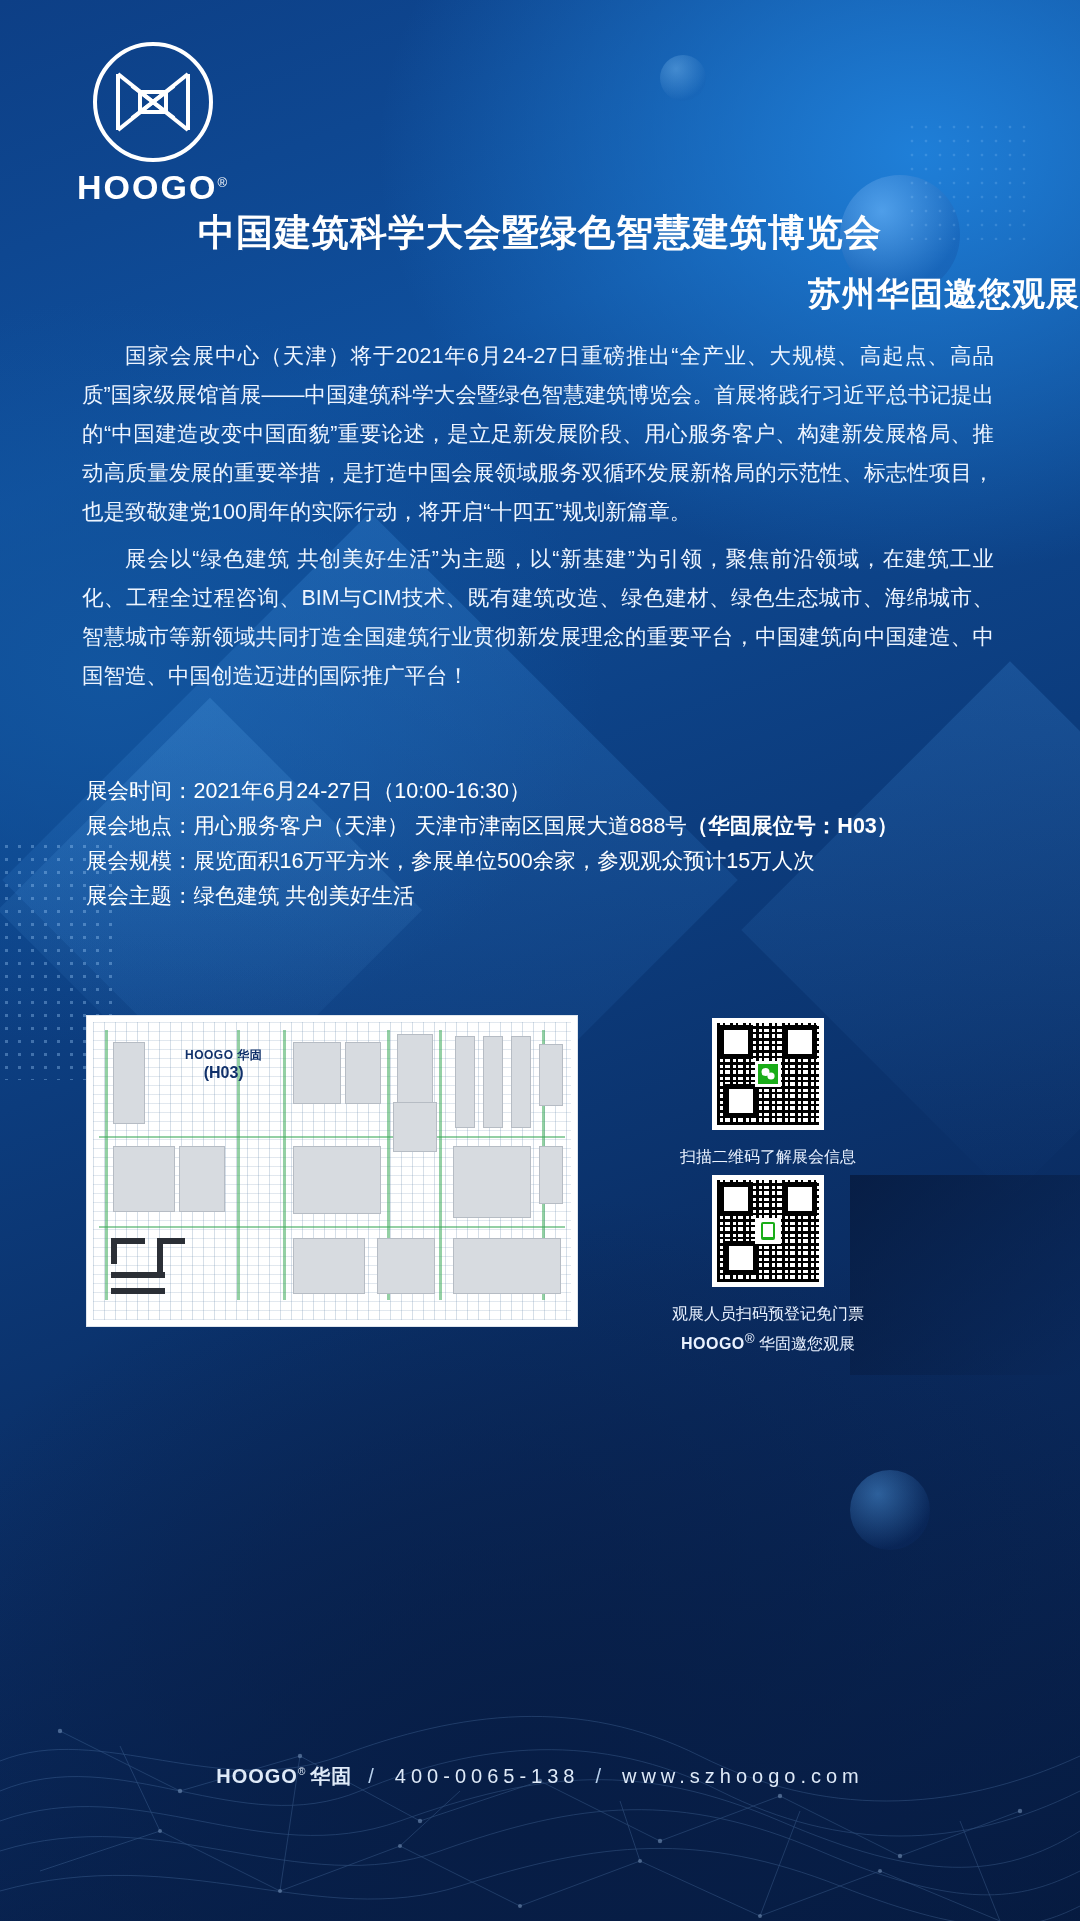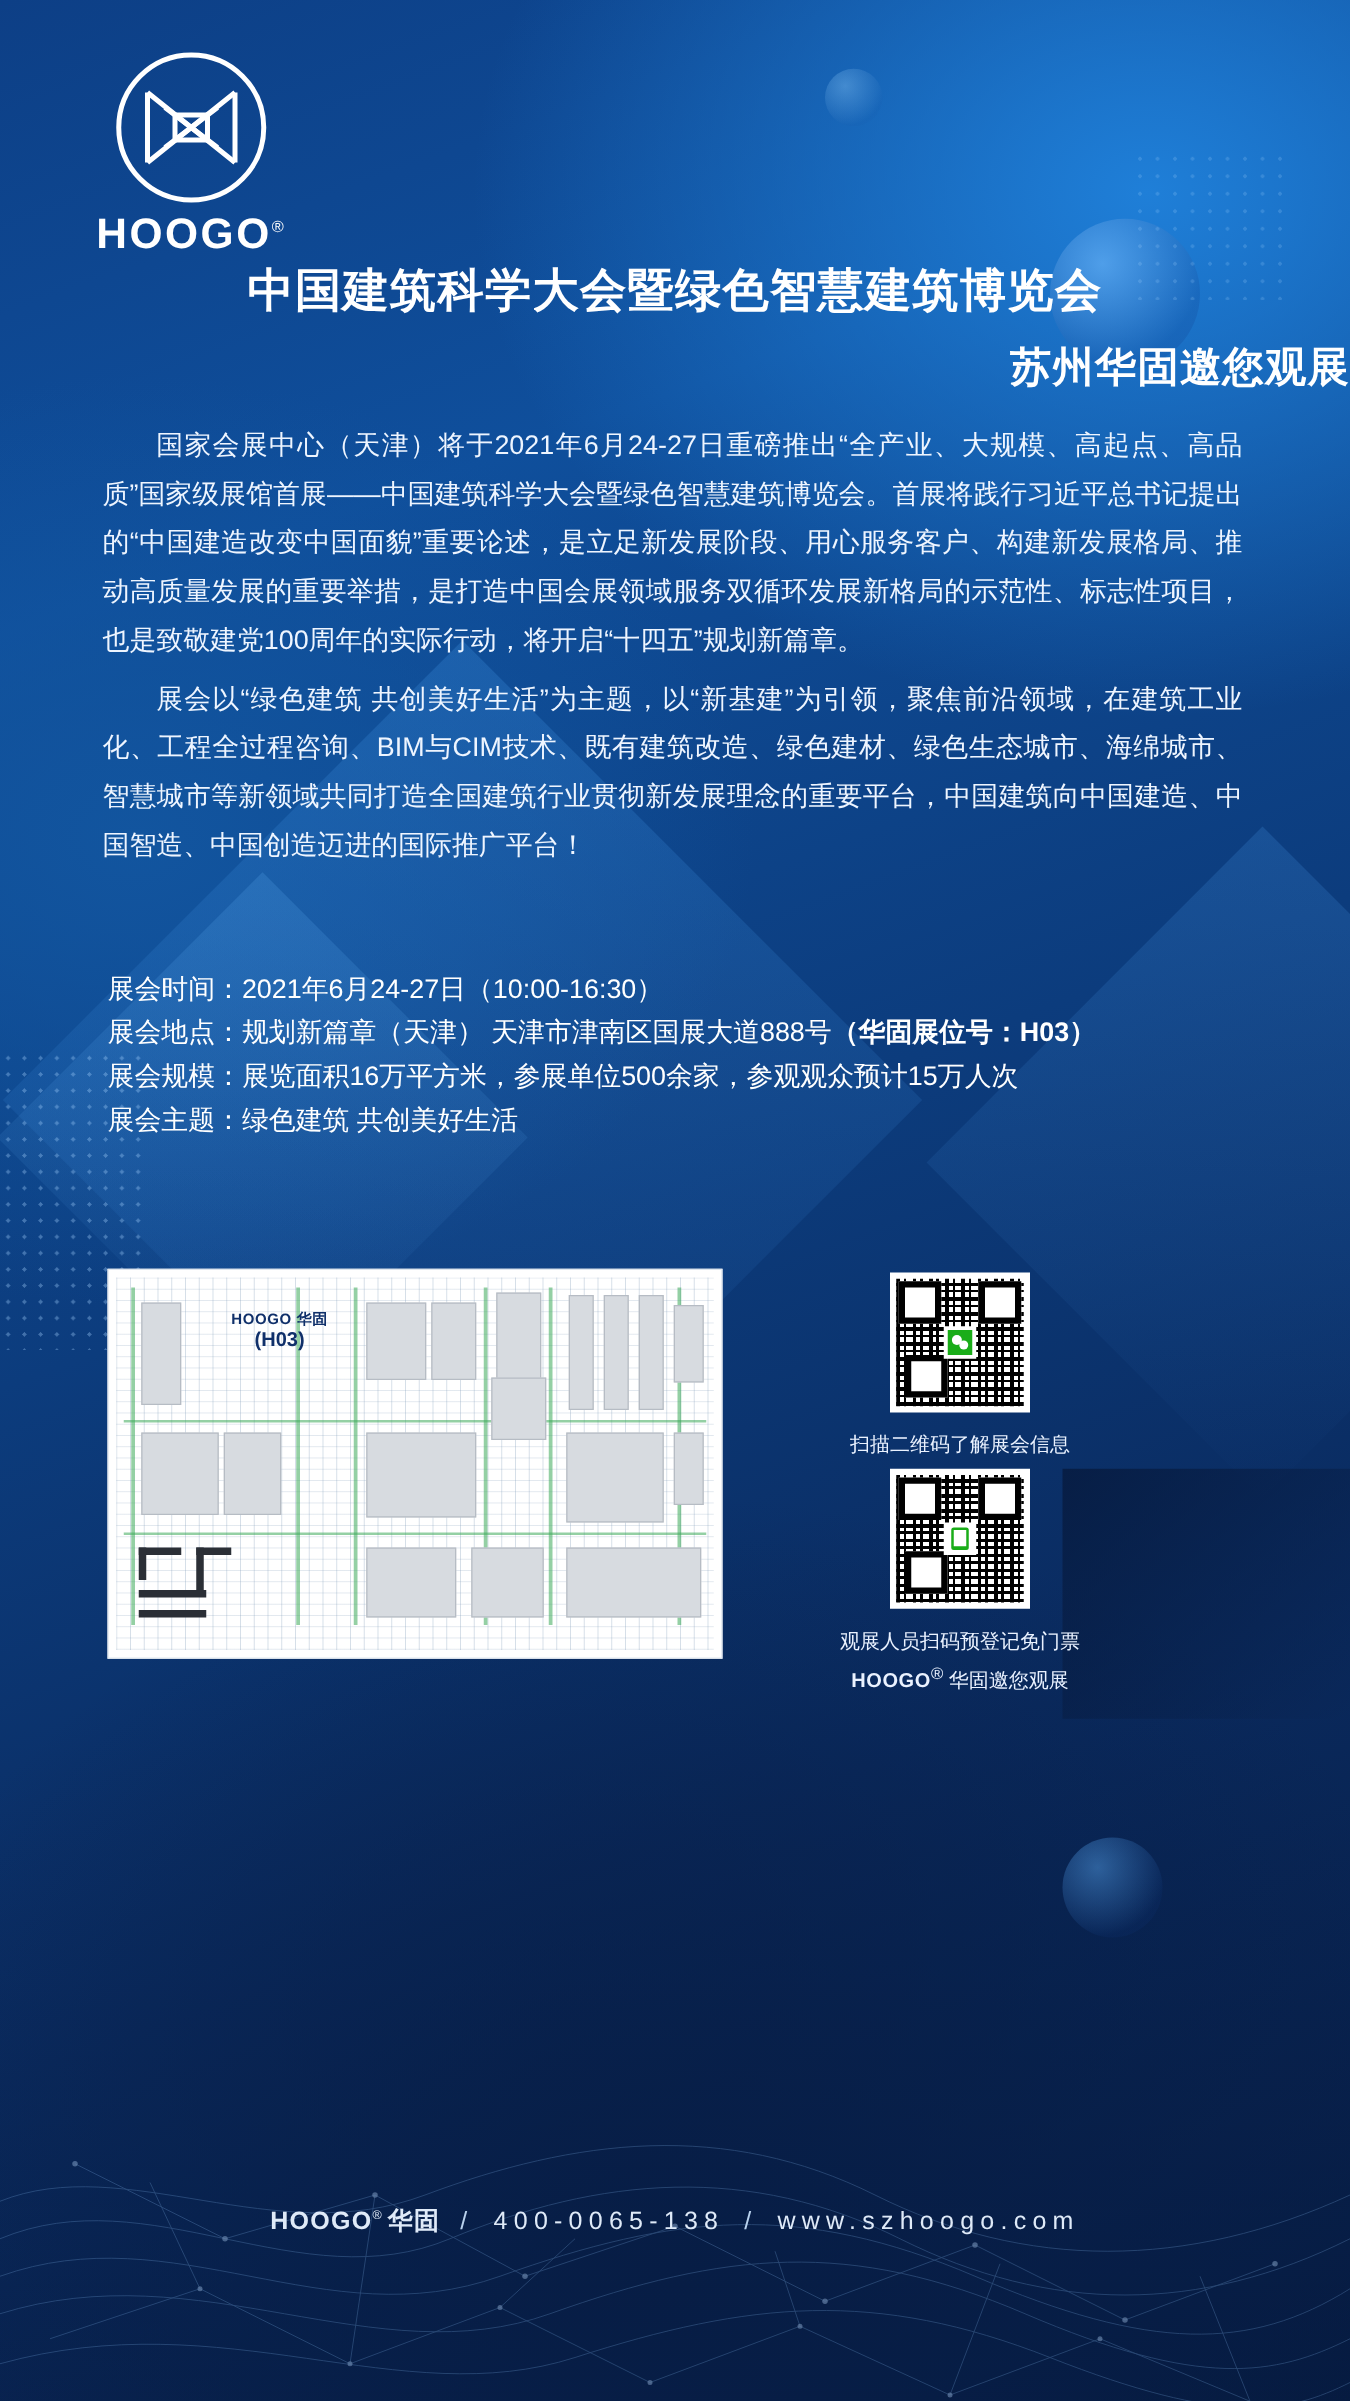--- a/index.html
+++ b/index.html
@@ -383,21 +383,21 @@
   <div class="body-copy">
     <p>国家会展中心（天津）将于2021年6月24-27日重磅推出“全产业、大规模、高起点、高品质”国家级展馆首展——中国建筑科学大会暨绿色智慧建筑博览会。首展将践行习近平总书记提出的“中国建造改变中国面貌”重要论述，是立足新发展阶段、用心服务客户、构建新发展格局、推动高质量发展的重要举措，是打造中国会展领域服务双循环发展新格局的示范性、标志性项目，也是致敬建党100周年的实际行动，将开启“十四五”规划新篇章。</p>
     <p>展会以“绿色建筑 共创美好生活”为主题，以“新基建”为引领，聚焦前沿领域，在建筑工业化、工程全过程咨询、BIM与CIM技术、既有建筑改造、绿色建材、绿色生态城市、海绵城市、智慧城市等新领域共同打造全国建筑行业贯彻新发展理念的重要平台，中国建筑向中国建造、中国智造、中国创造迈进的国际推广平台！</p>
   </div>
 
   <div class="info-block">
     <div class="row">
       <span>展会时间：</span><span>2021年6月24-27日（10:00-16:30）</span>
     </div>
     <div class="row">
-      <span>展会地点：</span><span>规划新篇章（天津） 天津市津南区国展大道888号</span><span class="bold">（华固展位号：H03）</span>
+      <span>展会地点：</span><span>用心服务客户（天津） 天津市津南区国展大道888号</span><span class="bold">（华固展位号：H03）</span>
     </div>
     <div class="row">
       <span>展会规模：</span><span>展览面积16万平方米，参展单位500余家，参观观众预计15万人次</span>
     </div>
     <div class="row">
       <span>展会主题：</span><span>绿色建筑 共创美好生活</span>
     </div>
   </div>
 
   <div class="floorplan">

